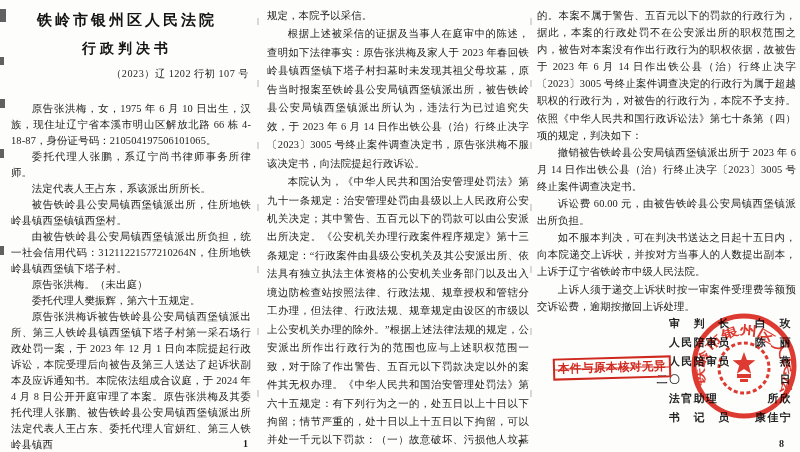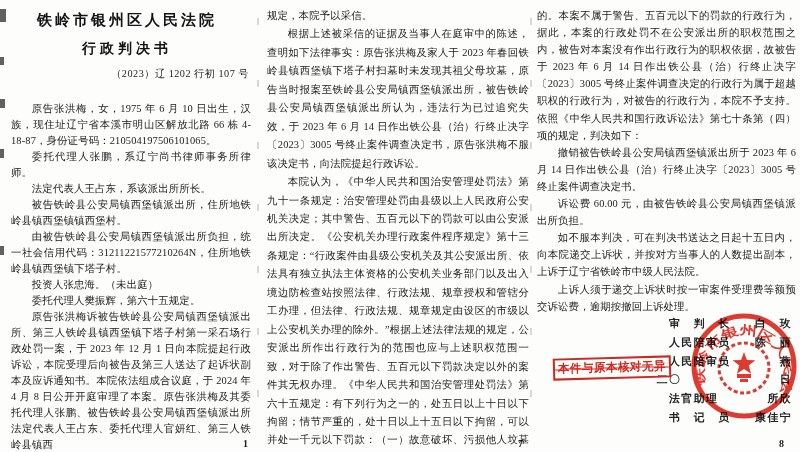--- a/index.html
+++ b/index.html
@@ -91,21 +91,21 @@
   <div class="court-title">铁岭市银州区人民法院</div>
   <div class="doc-type">行政判决书</div>
   <div class="case-no">（2023）辽 1202 行初 107 号</div>
   <div class="body">
 
   <p>原告张洪梅，女，1975 年 6 月 10 日出生，汉族，现住址辽宁省本溪市明山区解放北路 66 栋 4-18-87，身份证号码：210504197506101065。</p>
       <p>委托代理人张鹏，系辽宁尚书律师事务所律师。</p>
       <p>法定代表人王占东，系该派出所所长。</p>
       <p>被告铁岭县公安局镇西堡镇派出所，住所地铁岭县镇西堡镇镇西堡村。</p>
       <p>由被告铁岭县公安局镇西堡镇派出所负担，统一社会信用代码：31211221577210264N，住所地铁岭县镇西堡镇下塔子村。</p>
-      <p>投资人张忠海。（未出庭）</p>
+      <p>原告张洪梅。（未出庭）</p>
       <p>委托代理人樊振辉，第六十五规定。</p>
       <p>原告张洪梅诉被告铁岭县公安局镇西堡镇派出所、第三人铁岭县镇西堡镇下塔子村第一采石场行政处罚一案，于 2023 年 12 月 1 日向本院提起行政诉讼，本院受理后向被告及第三人送达了起诉状副本及应诉通知书。本院依法组成合议庭，于 2024 年 4 月 8 日公开开庭审理了本案。原告张洪梅及其委托代理人张鹏、被告铁岭县公安局镇西堡镇派出所法定代表人王占东、委托代理人官妍红、第三人铁岭县镇西</p>
     </div>
   <div class="pageno">1</div>
 </div>
 
 <div class="page pg2">
   <div class="body">
 
   <p class="noindent">规定，本院予以采信。</p>

